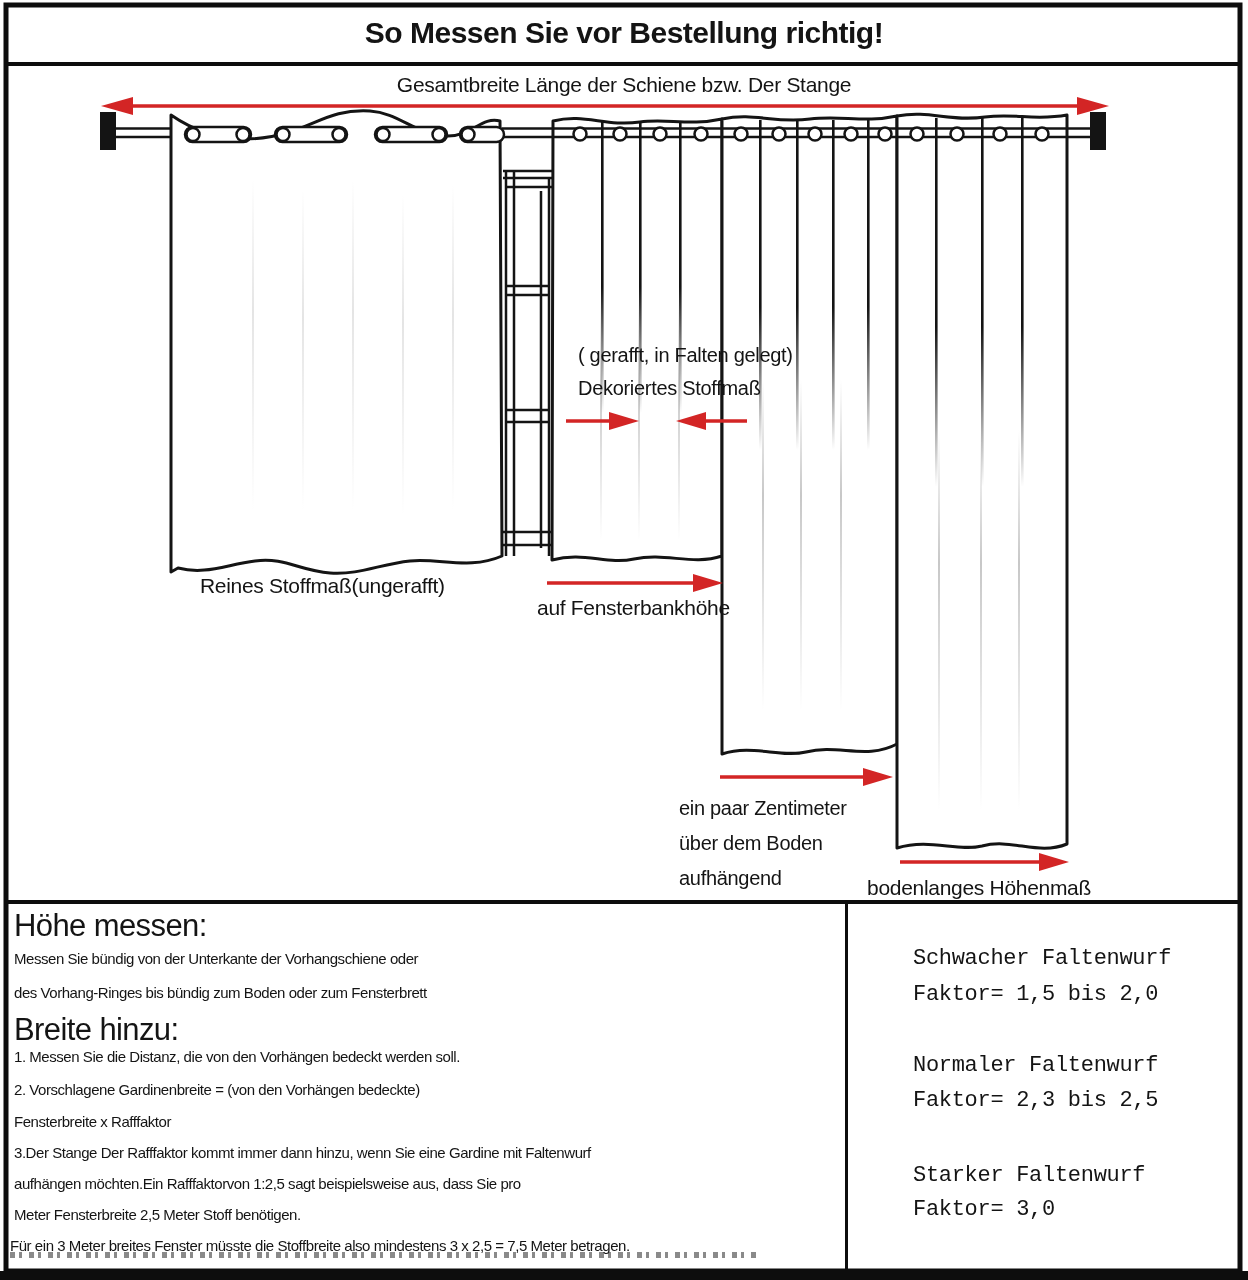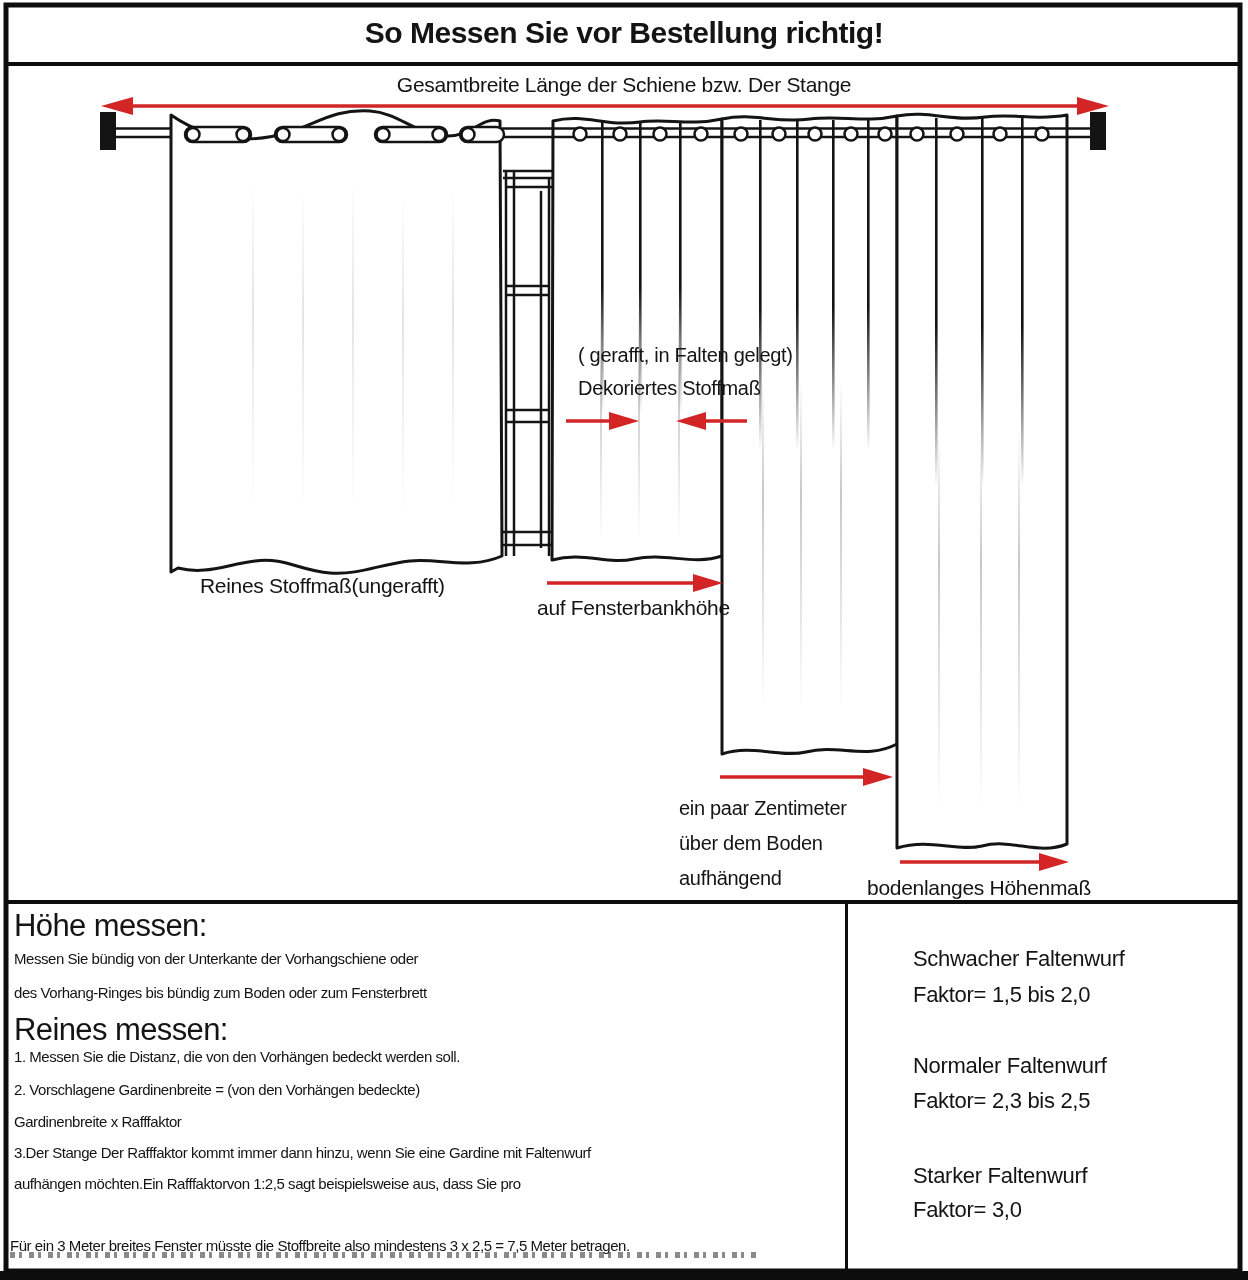--- a/index.html
+++ b/index.html
@@ -22,21 +22,21 @@
   .ringc{fill:#ffffff;stroke:var(--ink);stroke-width:2.5;}
   .grom{fill:#ffffff;stroke:var(--ink);stroke-width:2.5;}
 
   .title{left:0;right:0;top:16px;text-align:center;font-size:30px;font-weight:bold;letter-spacing:-0.5px;}
   .lbl{font-size:21px;letter-spacing:-0.3px;}
   .lbl2{font-size:20px;letter-spacing:-0.3px;line-height:33px;}
   .lbl3{font-size:20px;letter-spacing:-0.3px;line-height:35px;}
 
   .h-big{font-size:31px;font-weight:normal;letter-spacing:-0.6px;}
   .body-line{font-size:15px;letter-spacing:-0.45px;}
-  .factor-line{font-size:22px;letter-spacing:-0.3px;}
+  .factor-line{font-size:22px;letter-spacing:-0.3px;font-family:Liberation Mono, monospace;}
 
   .clip-strip{
     left:10px;top:1252px;width:750px;height:6px;opacity:.55;
     background:repeating-linear-gradient(90deg,#2a2a2a 0 5px,transparent 5px 9px,#2a2a2a 9px 12px,transparent 12px 19px);
   }
 </style>
 </head>
 <body>
 
 <div class="frame">
@@ -206,26 +206,27 @@
     <div>über dem Boden</div>
     <div>aufhängend</div>
   </div>
 
   <div class="abs lbl" style="left:867px;top:876px;">bodenlanges Höhenmaß</div>
 
   <div class="abs h-big" style="left:14px;top:908px;">Höhe messen:</div>
   <div class="abs body-line" style="left:14px;top:950px;">Messen Sie bündig von der Unterkante der Vorhangschiene oder</div>
   <div class="abs body-line" style="left:14px;top:984px;">des Vorhang-Ringes bis bündig zum Boden oder zum Fensterbrett</div>
 
-  <div class="abs h-big" style="left:14px;top:1012px;">Reines messen:</div>
+  <div class="abs h-big" style="left:14px;top:1012px;">Breite hinzu:</div>
   <div class="abs body-line" style="left:14px;top:1048px;">1. Messen Sie die Distanz, die von den Vorhängen bedeckt werden soll.</div>
   <div class="abs body-line" style="left:14px;top:1081px;">2. Vorschlagene Gardinenbreite = (von den Vorhängen bedeckte)</div>
-  <div class="abs body-line" style="left:14px;top:1113px;">Gardinenbreite x Rafffaktor</div>
+  <div class="abs body-line" style="left:14px;top:1113px;">Fensterbreite x Rafffaktor</div>
   <div class="abs body-line" style="left:14px;top:1144px;">3.Der Stange Der Rafffaktor kommt immer dann hinzu,  wenn Sie eine Gardine mit Faltenwurf</div>
   <div class="abs body-line" style="left:14px;top:1175px;">aufhängen möchten.Ein Rafffaktorvon 1:2,5 sagt beispielsweise aus, dass Sie pro</div>
+  <div class="abs body-line" style="left:14px;top:1206px;">Meter Fensterbreite 2,5 Meter Stoff  benötigen.</div>
   <div class="abs body-line" style="left:10px;top:1237px;">Für ein 3 Meter breites Fenster müsste die Stoffbreite also mindestens 3 x 2,5 = 7,5 Meter betragen.</div>
 
   <div class="abs clip-strip"></div>
 
   <div class="abs factor-line" style="left:913px;top:946px;">Schwacher Faltenwurf</div>
   <div class="abs factor-line" style="left:913px;top:982px;">Faktor= 1,5 bis 2,0</div>
 
   <div class="abs factor-line" style="left:913px;top:1053px;">Normaler Faltenwurf</div>
   <div class="abs factor-line" style="left:913px;top:1088px;">Faktor= 2,3 bis 2,5</div>
 

